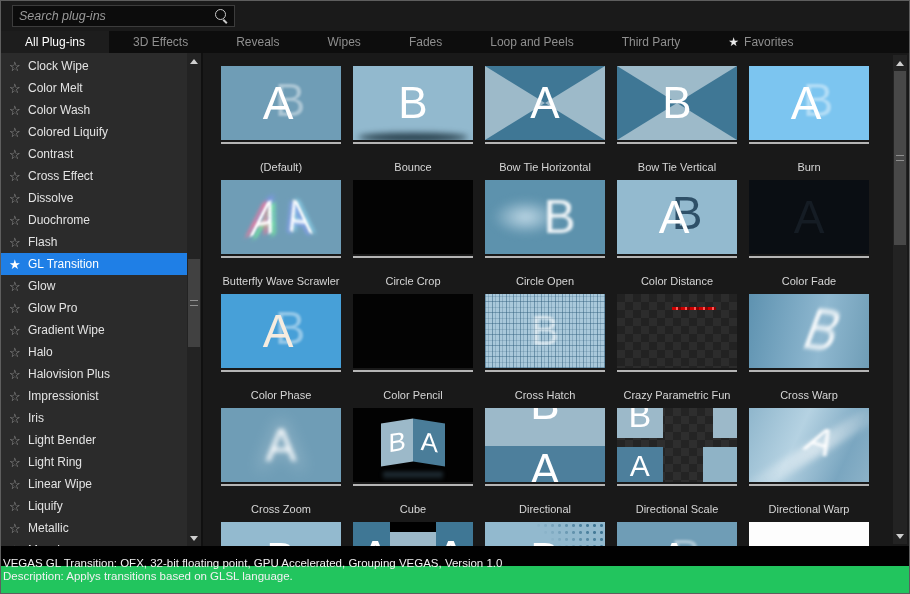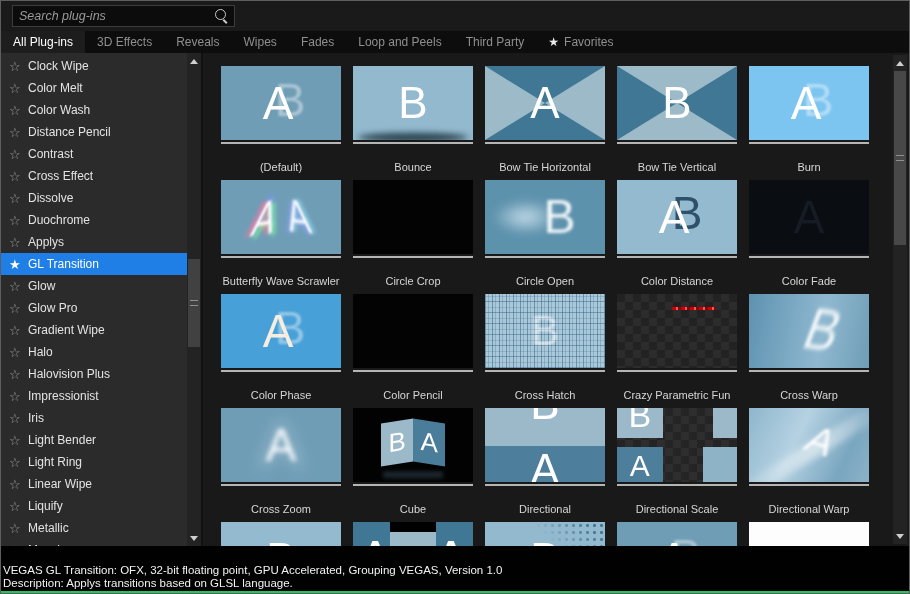--- a/index.html
+++ b/index.html
@@ -17,21 +17,21 @@
   .searchbox input::placeholder{ font-style:italic; color:#9a9a9a; }
   .mag{ position:relative; width:16px; height:16px; margin-right:5px; flex:0 0 auto; }
   .mag::before{ content:''; position:absolute; left:2px; top:1px; width:9px; height:9px;
                 border:1.5px solid #c9c9c9; border-radius:50%; }
   .mag::after{ content:''; position:absolute; left:11px; top:11px; width:5px; height:1.7px;
                background:#c9c9c9; transform:rotate(45deg); transform-origin:0 0; }
 
   
   .tabstrip{ position:absolute; left:0; top:30px; width:908px; height:22px; background:#0d0d0d;
              display:flex; align-items:stretch; }
-  .tab{ display:flex; align-items:center; padding:0 12px; font-size:12px; color:#8f8f8f; cursor:default; }
+  .tab{ display:flex; align-items:center; padding:0 24px; font-size:12px; color:#8f8f8f; cursor:default; }
   .tab.active{ background:#1d1d1d; color:#fff; }
   .tabstar{ color:#e9e9e9; font-size:12px; margin-right:5px; }
 
   
   .sidebar{ position:absolute; left:0; top:52px; width:200px; height:493px; background:#2b2b2b; overflow:hidden; }
   .sb-list{ position:absolute; left:0; top:2px; width:186px; }
   .sb-item{ height:22px; display:flex; align-items:center; padding-left:8px; color:#e3e3e3;
             font-size:12px; white-space:nowrap; }
   .sb-item .sb-star{ width:17px; font-size:13px; color:#9f9f9f; flex:0 0 auto; }
   .sb-item .sb-label{ padding-left:2px; }
@@ -146,22 +146,22 @@
   .t-doorway::after{ content:''; position:absolute; left:31%; bottom:0; width:38%; height:26%;
                      background:linear-gradient(#1c3a49,#0b1b24); z-index:3; }
   .t-dreamy{ background:#92b9ce; }
   .t-dreamy::before{ content:''; position:absolute; right:0; top:0; width:58%; height:60%;
                      background:radial-gradient(circle, #3e7593 1.3px, transparent 1.6px) 0 0/7px 7px;
                      -webkit-mask:linear-gradient(225deg,#000 15%,transparent 65%);
                      mask:linear-gradient(225deg,#000 15%,transparent 65%); }
   .t-white{ background:#fdfdfd; }
 
   
-  .status{ position:absolute; left:0; top:545px; width:908px; height:45px; background:#010101;
-           color:#f2f2f2; font-size:11.5px; line-height:13px; padding:18px 0 0 2px; }
+  .status{ position:absolute; left:0; top:545px; width:908px; height:20px; background:#010101;
+           color:#f2f2f2; font-size:11.5px; line-height:13px; padding:11px 0 0 2px; }
   .bottombar{ position:absolute; left:0; top:573px; width:908px; height:19px; background:#131313; }
   .btab{ position:absolute; left:2px; top:0; height:19px; background:#2c2c2c; display:flex; align-items:center;
          padding:0 9px; gap:8px; color:#cfcfcf; font-size:12px; }
   .float-icon{ width:9px; height:9px; border:1px solid #9a9a9a; display:inline-block; }
   .close-icon{ color:#9a9a9a; font-size:11px; line-height:1; }
 </style>
 </head>
 <body>
 
 <div class="window">
@@ -210,41 +210,41 @@
         <div class="sb-item">
           <span class="sb-star">☆</span>
           <span class="sb-label">Color Melt</span>
         </div>
         <div class="sb-item">
           <span class="sb-star">☆</span>
           <span class="sb-label">Color Wash</span>
         </div>
         <div class="sb-item">
           <span class="sb-star">☆</span>
-          <span class="sb-label">Distance Pencil</span>
+          <span class="sb-label">Colored Liquify</span>
         </div>
         <div class="sb-item">
           <span class="sb-star">☆</span>
           <span class="sb-label">Contrast</span>
         </div>
         <div class="sb-item">
           <span class="sb-star">☆</span>
           <span class="sb-label">Cross Effect</span>
         </div>
         <div class="sb-item">
           <span class="sb-star">☆</span>
           <span class="sb-label">Dissolve</span>
         </div>
         <div class="sb-item">
           <span class="sb-star">☆</span>
           <span class="sb-label">Duochrome</span>
         </div>
         <div class="sb-item">
           <span class="sb-star">☆</span>
-          <span class="sb-label">Applys</span>
+          <span class="sb-label">Flash</span>
         </div>
         <div class="sb-item sel">
           <span class="sb-star">★</span>
           <span class="sb-label">GL Transition</span>
         </div>
         <div class="sb-item">
           <span class="sb-star">☆</span>
           <span class="sb-label">Glow</span>
         </div>
         <div class="sb-item">

